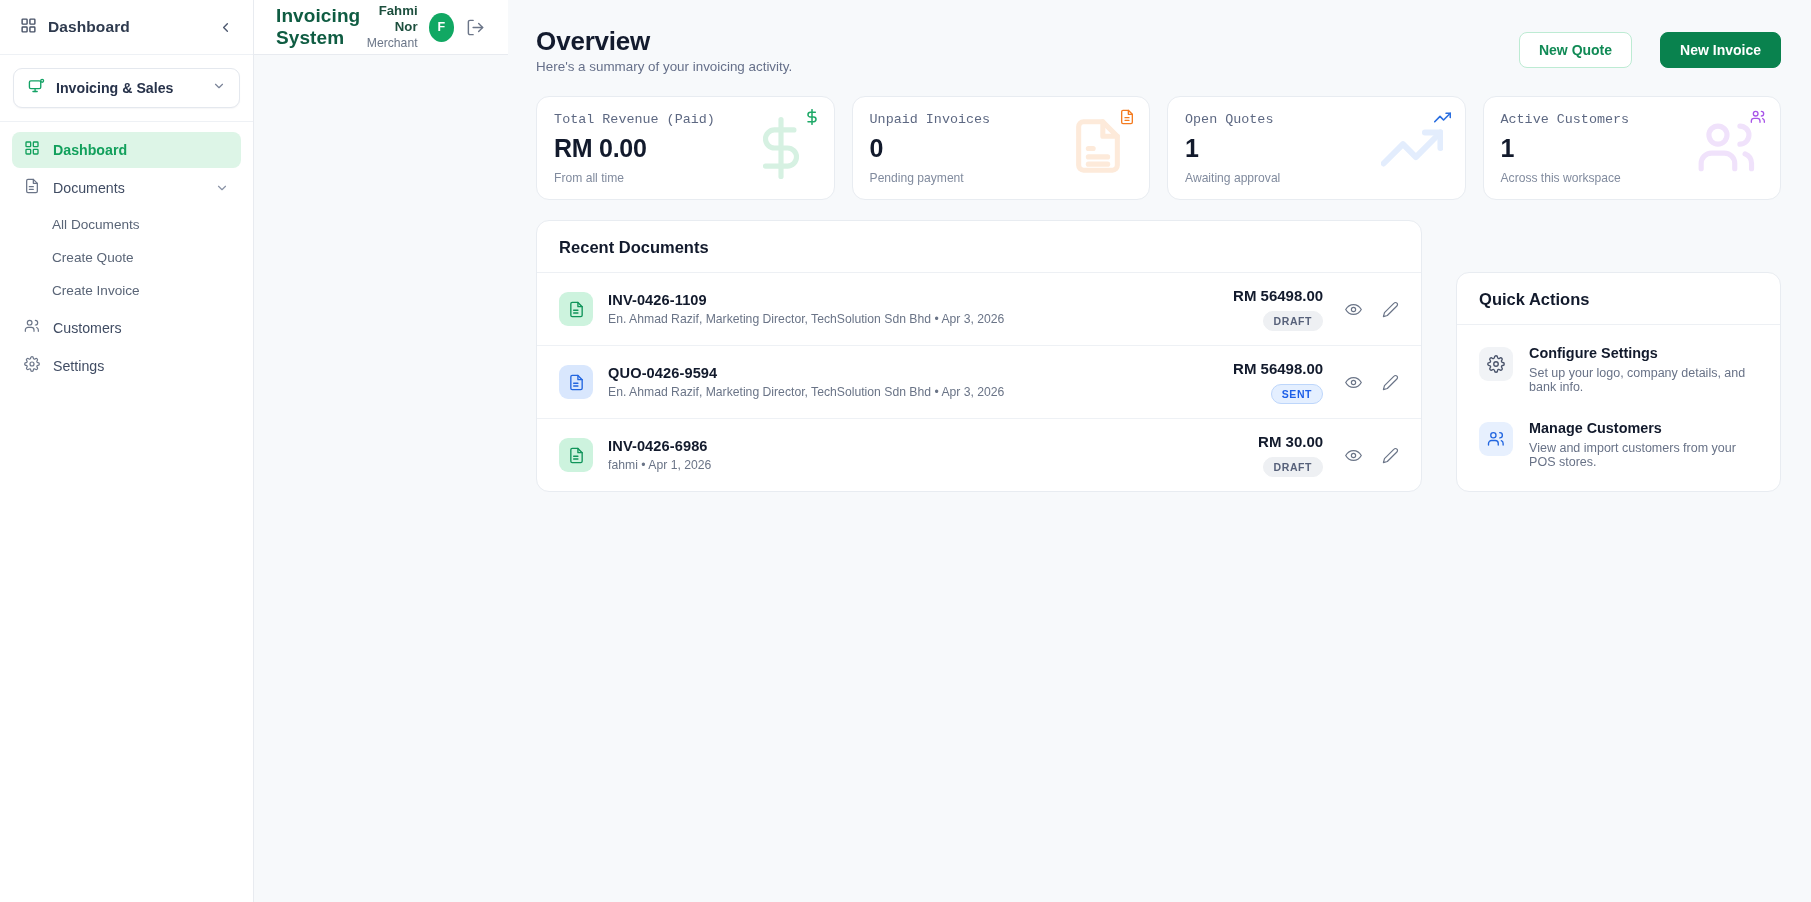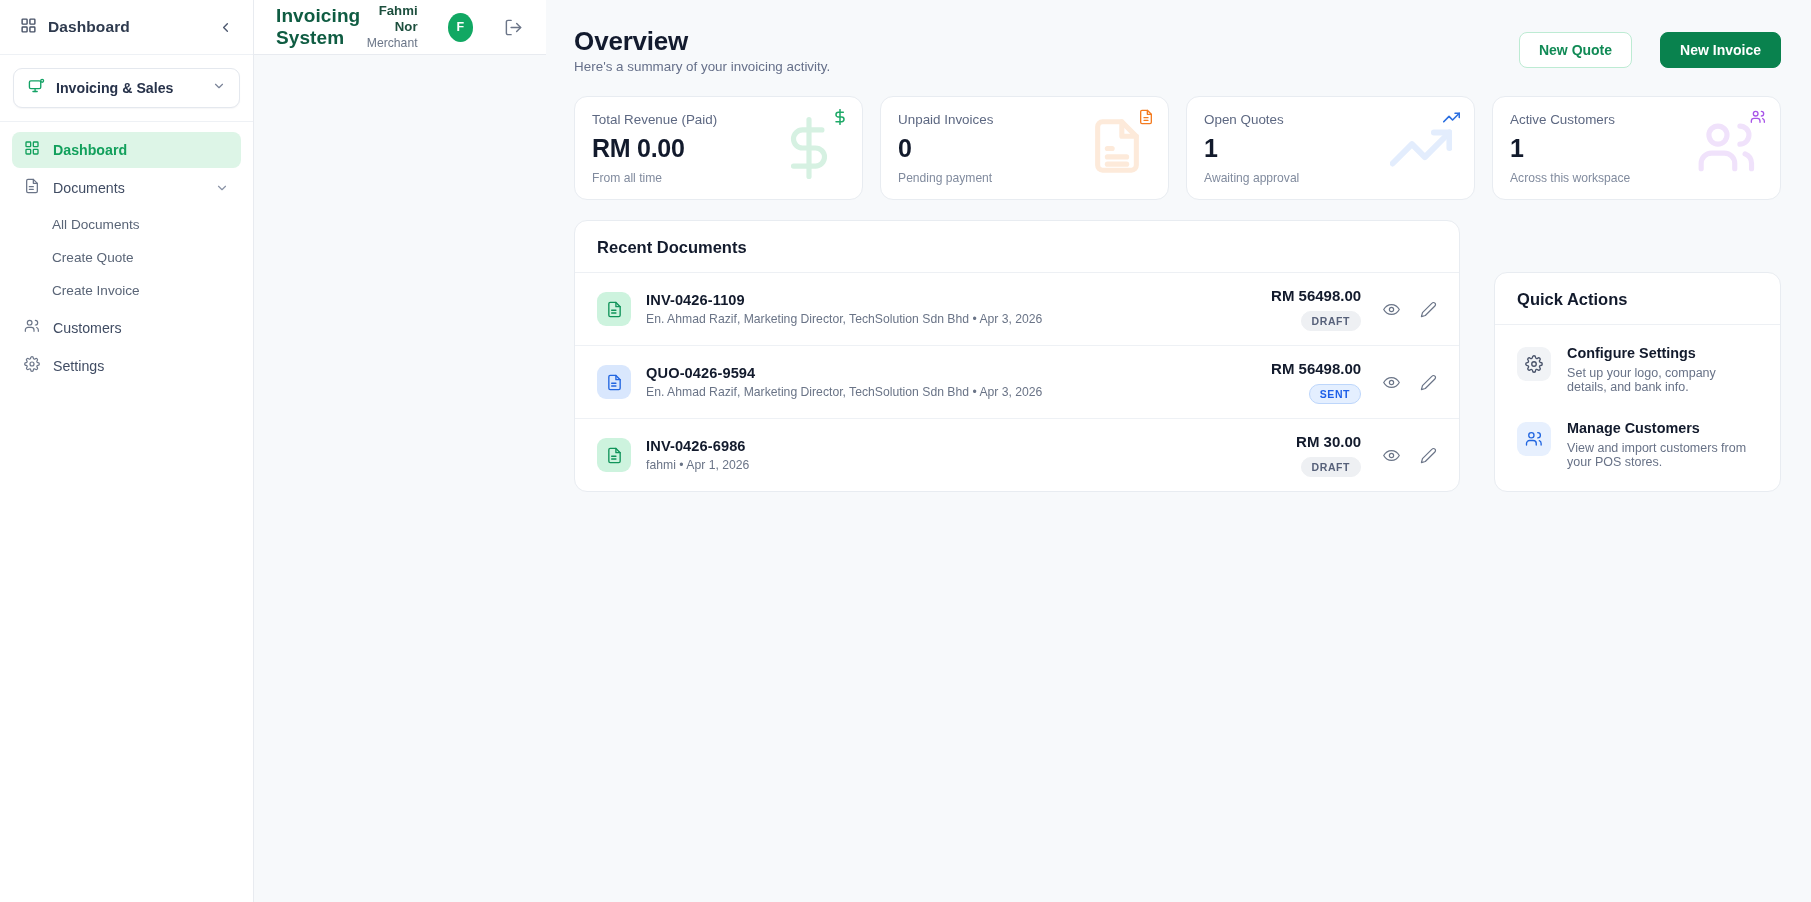--- a/index.html
+++ b/index.html
@@ -58,21 +58,21 @@
   }
   .gap6 { height: 3px; }
 
   
   .main { flex: 1; display: flex; background: #f7f9fb; min-width: 0; }
   .topbar {
     height: 55px; background: #fff; border-bottom: 1px solid #e8ebf0;
     display: flex; align-items: center; padding: 0 22px 0 22px; flex: 0 0 55px;
   }
   .app-title { font-size: 19px; font-weight: 700; color: #0f5c42; letter-spacing: .1px; }
-  .topbar-right { margin-left: auto; display: flex; align-items: center; gap: 30px; }
+  .topbar-right { margin-left: auto; display: flex; align-items: center; gap: 11px; }
   .user-meta { text-align: right; line-height: 1.25; }
   .user-name { font-size: 13.2px; font-weight: 700; color: #1d4f3e; }
   .user-role { font-size: 12.2px; color: #6b7688; }
   .avatar {
     width: 29px; height: 29px; border-radius: 50%; background: #11a863;
     color: #fff; font-size: 12.5px; font-weight: 700;
     display: flex; align-items: center; justify-content: center;
   }
   .logout-btn { width: 24px; height: 24px; display: flex; align-items: center; justify-content: center; cursor: pointer; }
 
@@ -88,21 +88,21 @@
   }
   .btn-outline { background: #fff; border: 1px solid #bdebd3; color: #108a55; }
   .btn-primary { background: #09824e; color: #fff; border: 1px solid #09824e; }
 
   
   .stats { display: flex; gap: 17px; margin-bottom: 20px; }
   .stat {
     flex: 1; background: #fff; border: 1px solid #e8ecf1; border-radius: 13px;
     height: 104px; padding: 15px 18px 0 17px; position: relative; overflow: hidden;
   }
-  .stat-label { font-size: 13.4px; color: #5d6882; font-weight: 500; position: relative; z-index: 2; }
+  .stat-label { font-size: 13.4px; color: #5d6882; font-weight: 500; position: relative; z-index: 2; font-family: Liberation Mono, monospace; }
   .stat-value { font-size: 25px; font-weight: 700; color: #121a2c; margin-top: 7px; letter-spacing: -.3px; position: relative; z-index: 2; }
   .stat-foot { font-size: 12.1px; color: #818b9e; margin-top: 8px; position: relative; z-index: 2; }
   .stat-ghost { position: absolute; right: 22px; top: 20px; z-index: 0; }
   .stat-badge { position: absolute; right: 14px; top: 12px; z-index: 1; }
 
   
   .lower { display: flex; gap: 34px; align-items: flex-end; }
   .panel { background: #fff; border: 1px solid #e8ecf1; border-radius: 13px; }
   .recent { flex: 0 0 886px; }
   .quick { flex: 1; }

